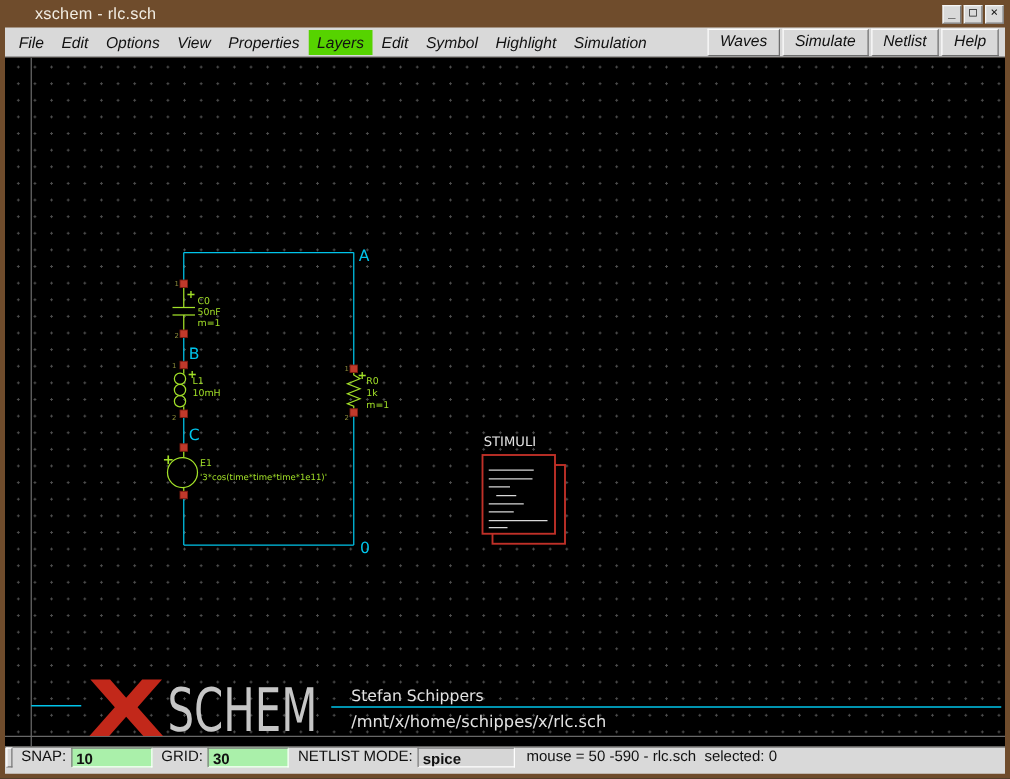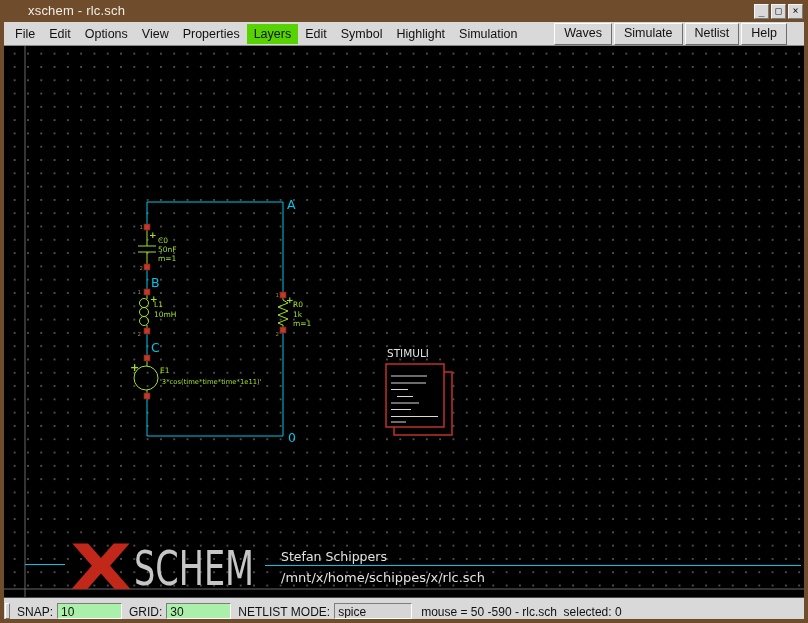--- a/index.html
+++ b/index.html
@@ -20,26 +20,26 @@
   .winbtn{
     width:15px;height:15px;background:#d9d9d9;border:1px solid #f5f5f5;
     border-right-color:#7c7c7c;border-bottom-color:#7c7c7c;
     font-size:10px;line-height:12px;text-align:center;color:#111;
     font-family:"DejaVu Sans Mono",monospace;cursor:default;
   }
   
   .menubar{
     position:absolute;left:4px;top:22px;width:800px;height:24px;
     background:#d9d9d9;border-bottom:1px solid #8a8a8a;
-    display:flex;align-items:center;font-size:12.5px;color:#111;
+    display:flex;align-items:center;font-size:12.5px;color:#111;font-style:italic;
   }
   .menus{display:flex;align-items:center;padding-left:4px;}
   .menu-item{padding:3px 7px;white-space:nowrap;}
   .menu-item.highlight{background:#56d300;}
-  .menu-buttons{position:absolute;right:16px;top:0;height:24px;display:flex;}
+  .menu-buttons{position:absolute;right:4px;top:0;height:24px;display:flex;}
   .mbtn{
     height:22px;margin:1px 1px 0 1px;padding:2px 9px;background:#d9d9d9;
     border:1px solid #fdfdfd;border-right-color:#6e6e6e;border-bottom-color:#6e6e6e;
     font-size:12.5px;white-space:nowrap;
   }
   
   .canvas{
     position:absolute;left:4px;top:46px;width:800px;height:551px;
     background-color:#000;
     background-image:radial-gradient(circle,#4e4e4e 0.8px,rgba(0,0,0,0) 1px);
@@ -47,28 +47,28 @@
   }
   .canvas svg{position:absolute;left:0;top:0;}
   text{font-family:"DejaVu Sans","Liberation Sans",sans-serif;}
   .lbl{fill:#a2e028;}
   .net{fill:#00c4ea;font-size:12.5px;}
   .pinno{fill:#8e8e3c;font-size:5.5px;}
   
   .statusbar{
     position:absolute;left:4px;top:597px;width:800px;height:22px;
     background:#d9d9d9;border-top:1px solid #4a4a4a;
-    display:flex;align-items:flex-end;font-size:12px;color:#111;
+    display:flex;align-items:flex-start;font-size:12px;color:#111;
   }
   .grip{width:5px;height:16px;margin:0 4px 0 1px;background:#d9d9d9;
     border:1px solid #fff;border-right-color:#777;border-bottom-color:#777;}
   .entry{
     height:16px;font-size:12px;line-height:14px;padding:1px 3px;
     border:1px solid #7d7d7d;border-right-color:#fff;border-bottom-color:#fff;
-    overflow:hidden;white-space:nowrap;
+    overflow:hidden;white-space:nowrap;font-weight:bold;
   }
   .entry.green{background:#aaf0aa;width:65px;}
   .entry.plain{background:#d6d6d6;width:78px;}
   .sb-label{margin:0 4px 0 3px;white-space:nowrap;}
   .sb-status{margin-left:9px;white-space:pre;}
 </style>
 </head>
 <body>
 
 <div class="window">

